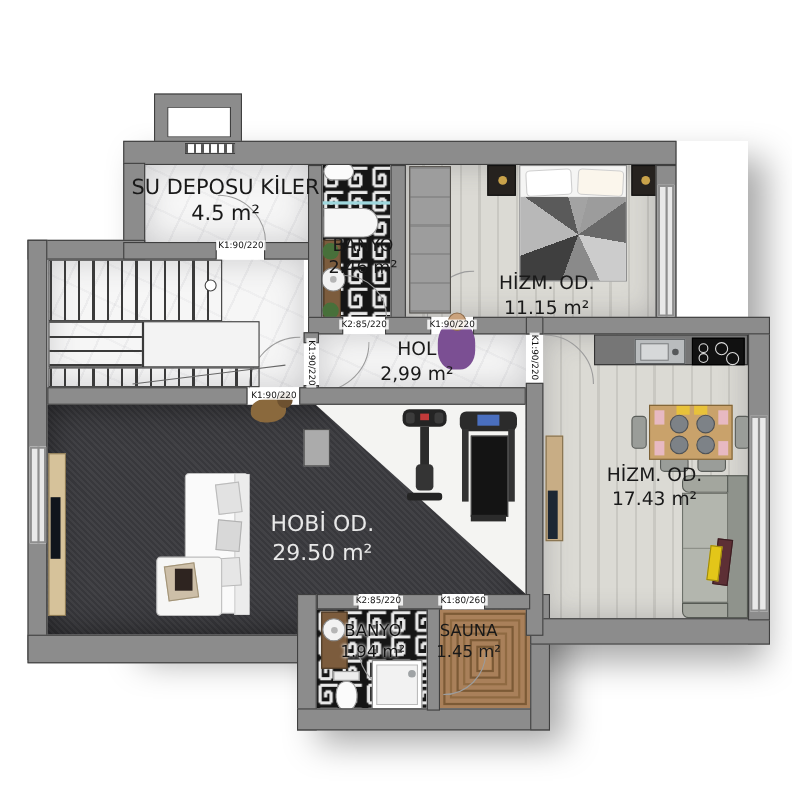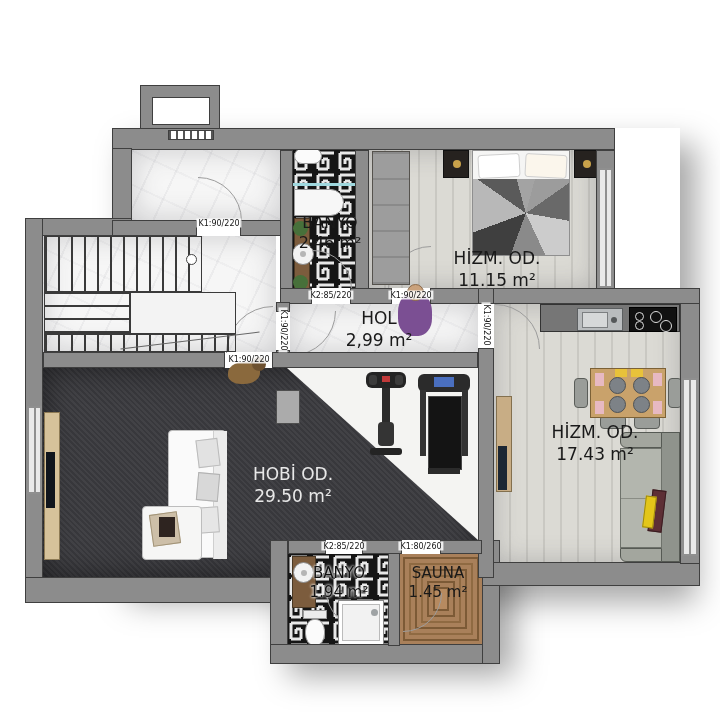--- a/index.html
+++ b/index.html
@@ -265,45 +265,49 @@
 
   <div class="arc" style="left:154px;top:177px;width:86px;height:86px;clip-path:polygon(50% 50%,50% 0,100% 0,100% 50%);"></div>
   <div class="arc" style="left:388px;top:246px;width:84px;height:84px;clip-path:polygon(50% 50%,50% 0,0 0,0 50%);"></div>
   <div class="arc" style="left:274px;top:250px;width:76px;height:76px;clip-path:polygon(50% 50%,50% 0,100% 0,100% 50%);"></div>
   <div class="arc" style="left:246px;top:266px;width:88px;height:88px;clip-path:polygon(50% 50%,100% 50%,100% 100%,50% 100%);"></div>
   <div class="arc" style="left:226px;top:306px;width:92px;height:92px;clip-path:polygon(50% 50%,50% 0,0 0,0 50%);"></div>
   <div class="arc" style="left:450px;top:304px;width:88px;height:88px;clip-path:polygon(50% 50%,50% 0,100% 0,100% 50%);"></div>
   <div class="arc" style="left:326px;top:554px;width:72px;height:72px;clip-path:polygon(50% 50%,0 50%,0 100%,50% 100%);"></div>
   <div class="arc" style="left:364px;top:554px;width:76px;height:76px;clip-path:polygon(50% 50%,100% 50%,100% 100%,50% 100%);"></div>
 
+  <div class="rlabel" style="left:205px;top:158px;font-size:19px;">
+    <div>SU DEPOSU KİLER</div>
+    <div>4.5 m²</div>
+  </div>
   <div class="rlabel" style="left:330px;top:213px;font-size:16px;">
     <div>BANYO</div>
     <div>2.46 m²</div>
   </div>
   <div class="rlabel" style="left:497px;top:248px;font-size:17px;">
     <div>HİZM. OD.</div>
     <div>11.15 m²</div>
   </div>
   <div class="rlabel" style="left:379px;top:308px;font-size:17px;">
     <div>HOL</div>
     <div>2,99 m²</div>
   </div>
   <div class="rlabel" style="left:595px;top:422px;font-size:17px;">
     <div>HİZM. OD.</div>
     <div>17.43 m²</div>
   </div>
-  <div class="rlabel" style="left:293px;top:464px;font-size:17px;color:#e8e8e8;">
+  <div class="rlabel" style="left:293px;top:464px;font-size:20px;color:#e8e8e8;">
     <div>HOBİ OD.</div>
     <div>29.50 m²</div>
   </div>
   <div class="rlabel" style="left:339px;top:564px;font-size:15px;color:#111;text-shadow:0 0 3px #fff,0 0 3px #fff;">
     <div>BANYO</div>
     <div>1.94 m²</div>
   </div>
-  <div class="rlabel" style="left:438px;top:564px;font-size:15px;">
+  <div class="rlabel" style="left:426px;top:564px;font-size:15px;">
     <div>SAUNA</div>
     <div>1.45 m²</div>
   </div>
 
   <div class="dlabel" style="left:219px;top:223px;">K1:90/220</div>
   <div class="dlabel" style="left:331px;top:295px;">K2:85/220</div>
   <div class="dlabel" style="left:411px;top:295px;">K1:90/220</div>
   <div class="dlabel vert" style="left:283px;top:330px;">K1:90/220</div>
   <div class="dlabel" style="left:249px;top:359px;">K1:90/220</div>
   <div class="dlabel vert" style="left:486px;top:325px;">K1:90/220</div>

